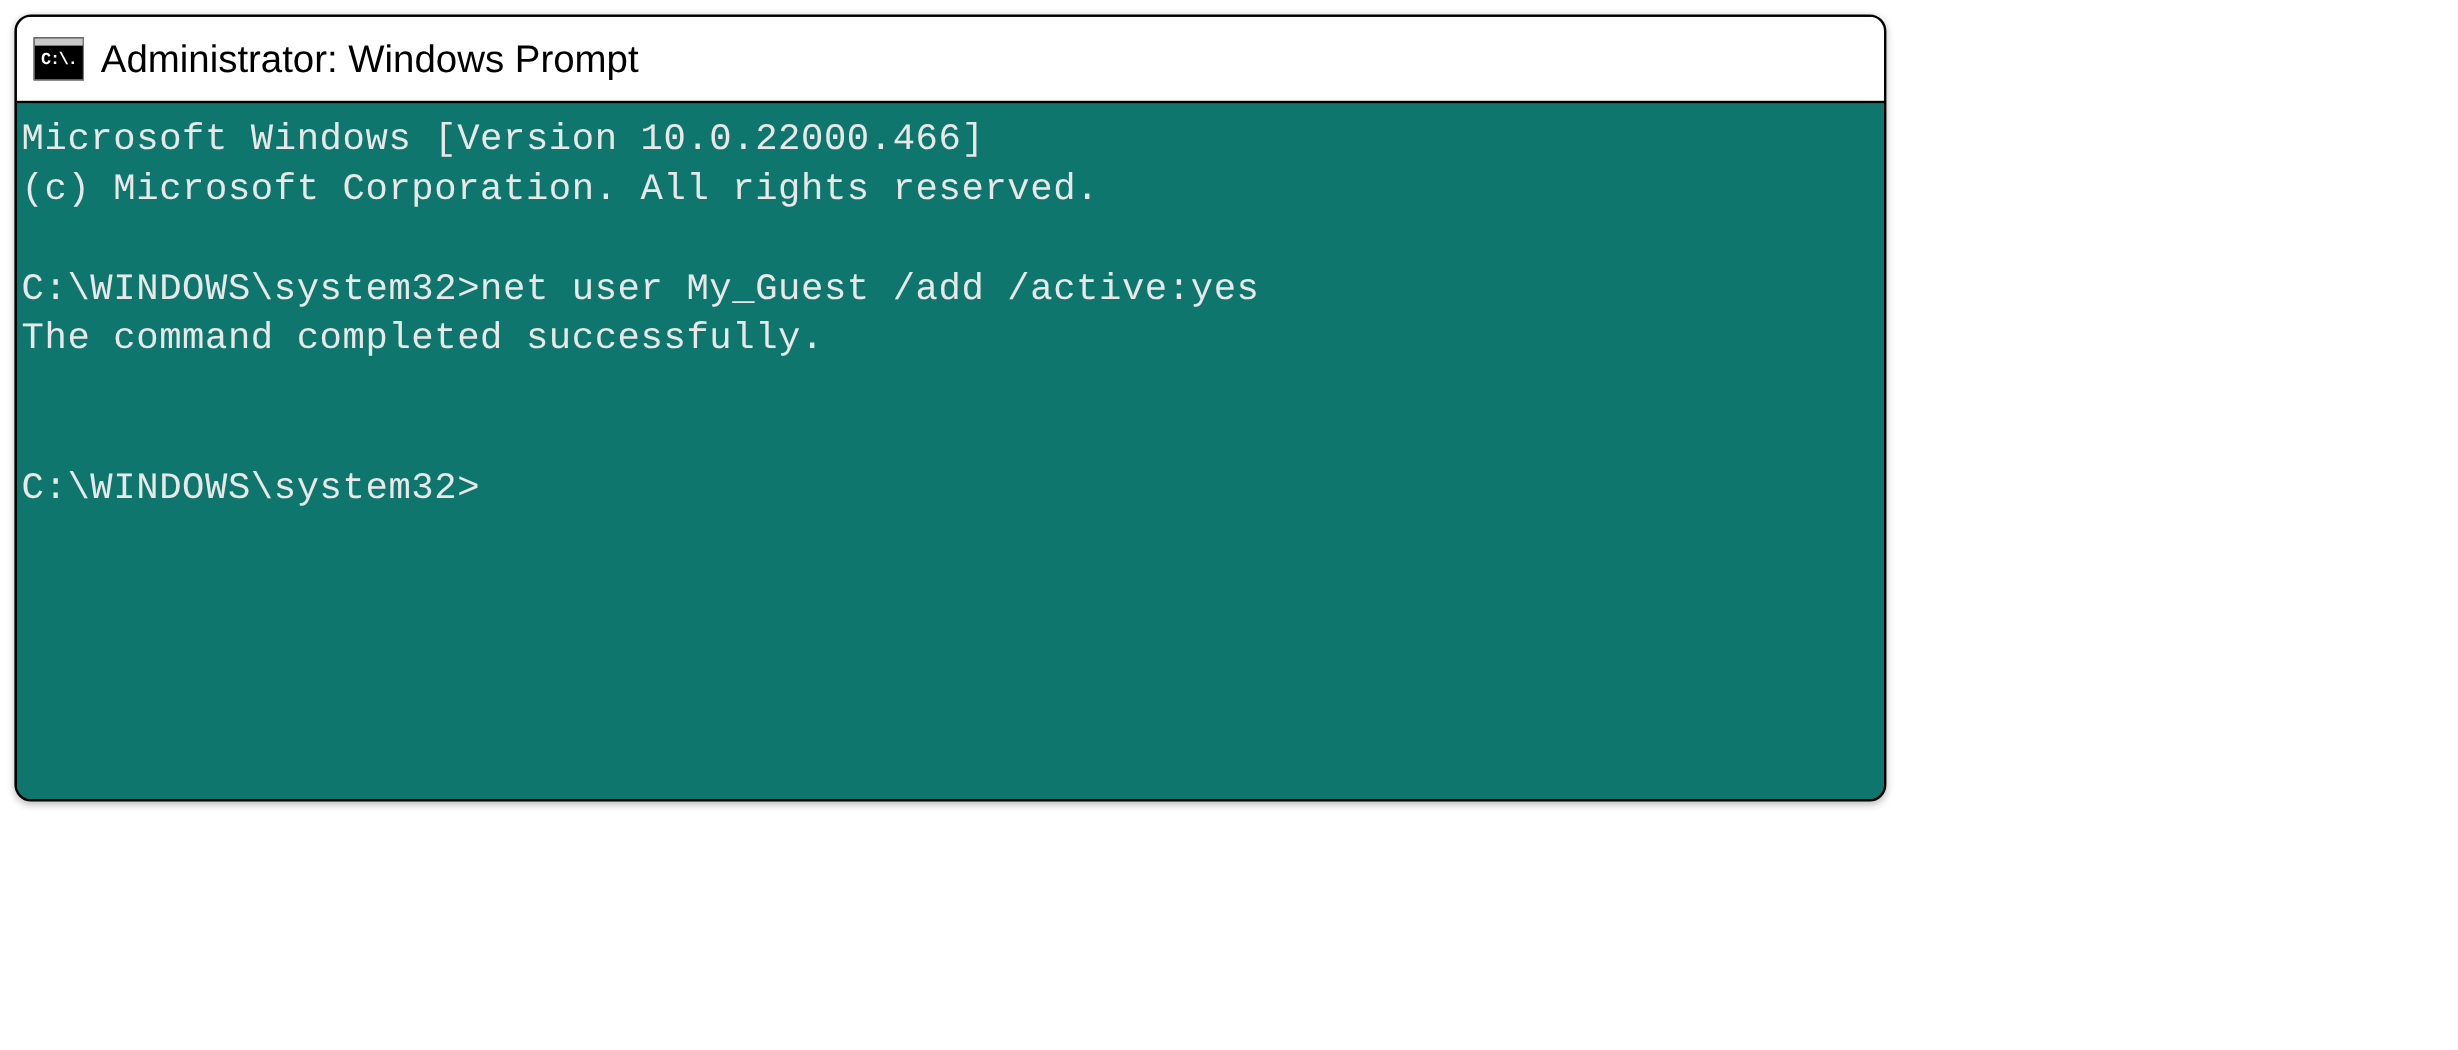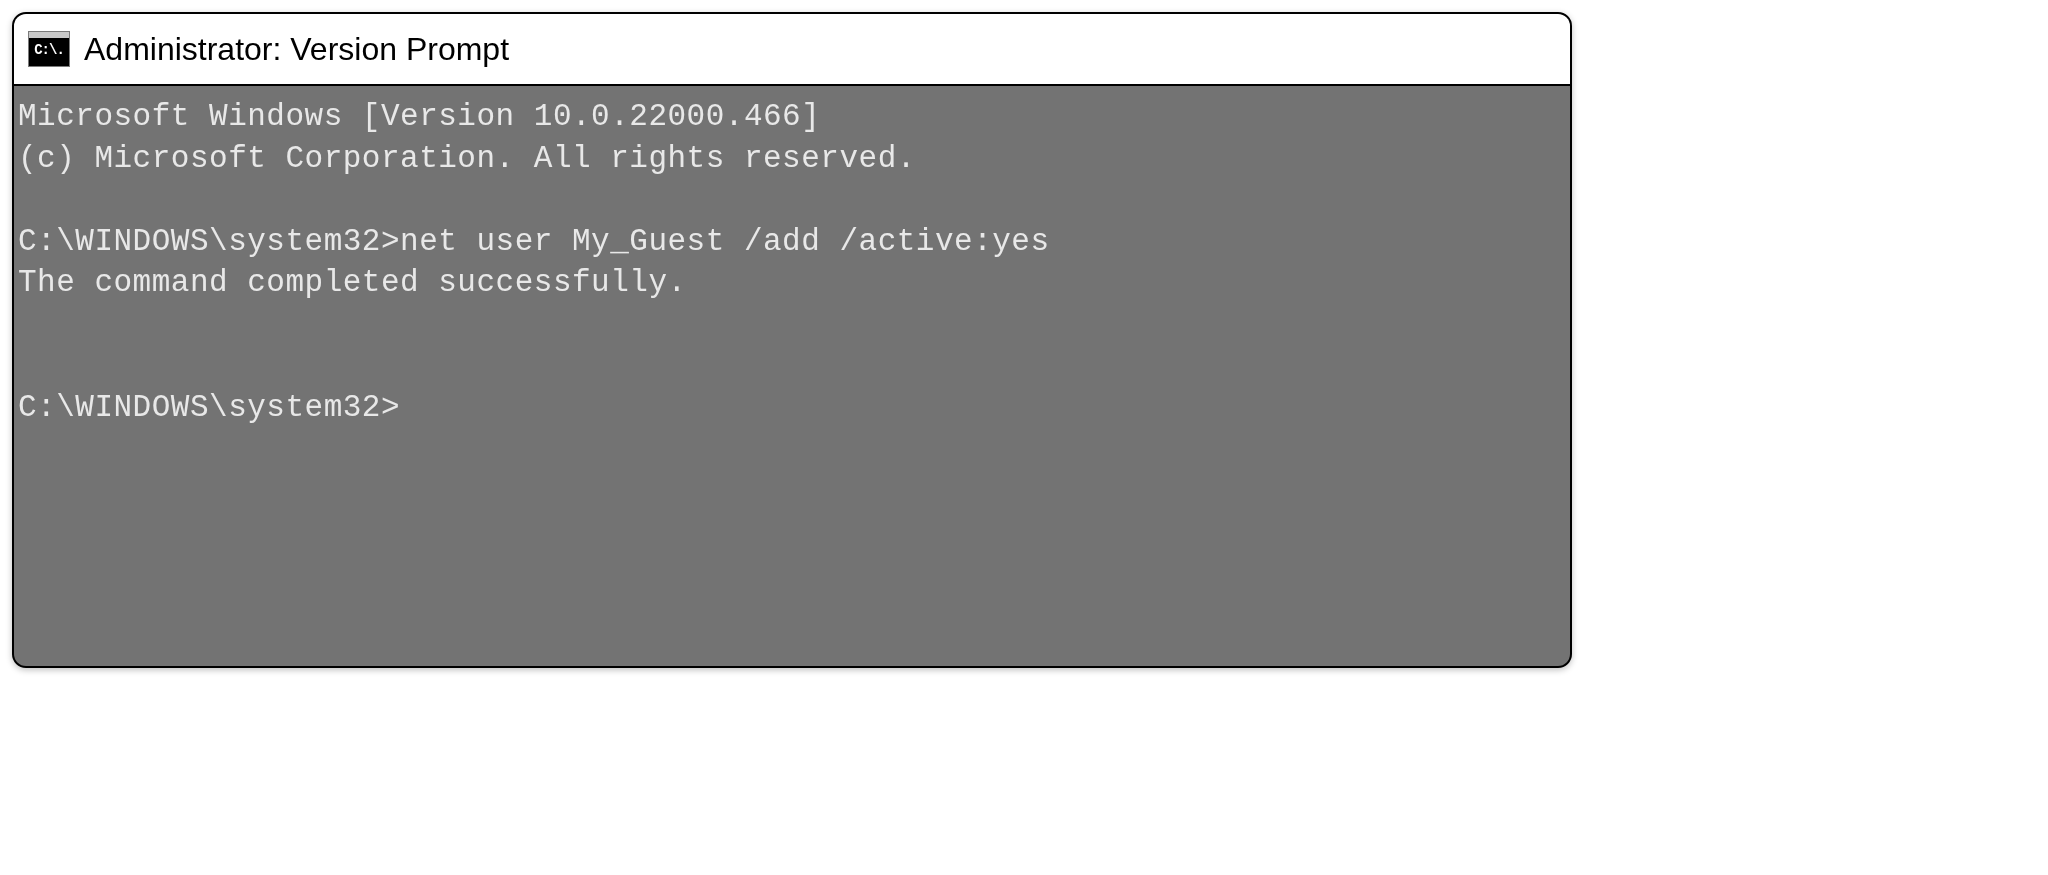--- a/index.html
+++ b/index.html
@@ -62,21 +62,21 @@
       height: 6px;
       background: #c9c9c9;
     }
     .title-text {
       color: #000000;
       font-size: 32px;
       font-weight: 400;
       white-space: nowrap;
     }
     .terminal-body {
-      background: #737373;
+      background: #0f766e;
       min-height: 580px;
       padding: 10px 4px 40px 4px;
       font-family: "Consolas", "Courier New", monospace;
       font-size: 31px;
       font-weight: 400;
       color: #e8e8e8;
       line-height: 1.34;
       letter-spacing: 0.5px;
       white-space: pre;
     }
@@ -89,16 +89,16 @@
     }
   </style>
 </head>
 <body>
 
 <div class="window">
   <div class="title-bar">
     <div class="app-icon">
       <span class="app-icon-text">C:\.</span>
     </div>
-    <div class="title-text">Administrator: Version Prompt</div>
+    <div class="title-text">Administrator: Windows Prompt</div>
   </div>
   <div class="terminal-body"><span class="line">Microsoft Windows [Version 10.0.22000.466]</span><span class="line">(c) Microsoft Corporation. All rights reserved.</span><span class="blank-line"></span><span class="line">C:\WINDOWS\system32&gt;net user My_Guest /add /active:yes</span><span class="line">The command completed successfully.</span><span class="blank-line"></span><span class="blank-line"></span><span class="line">C:\WINDOWS\system32&gt;</span></div>
 </div>
 
 </body></html>

